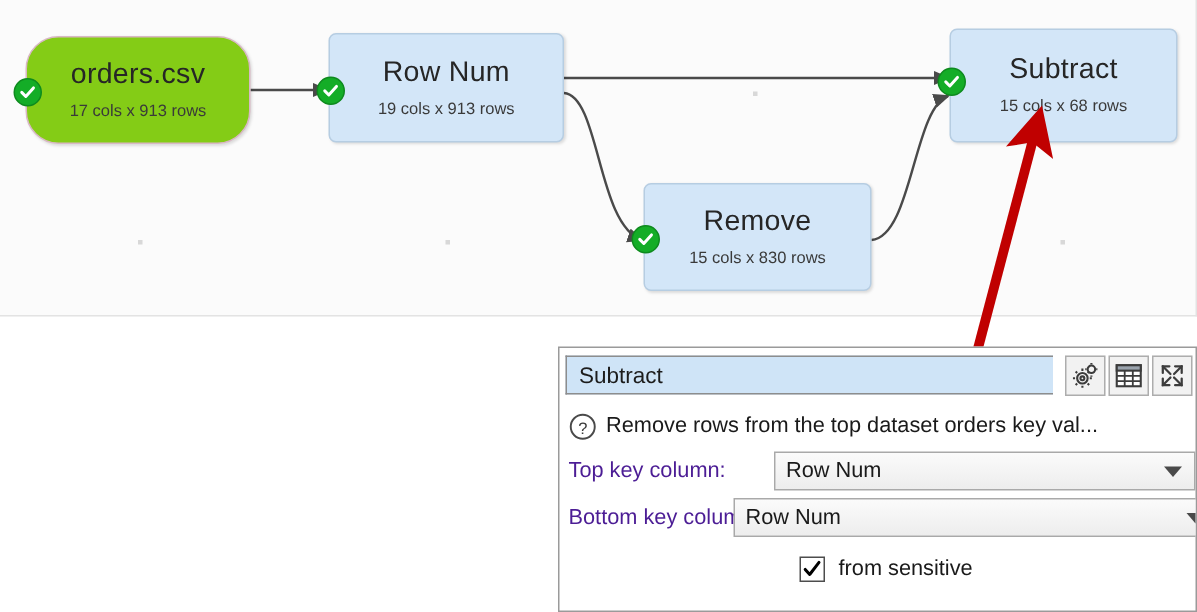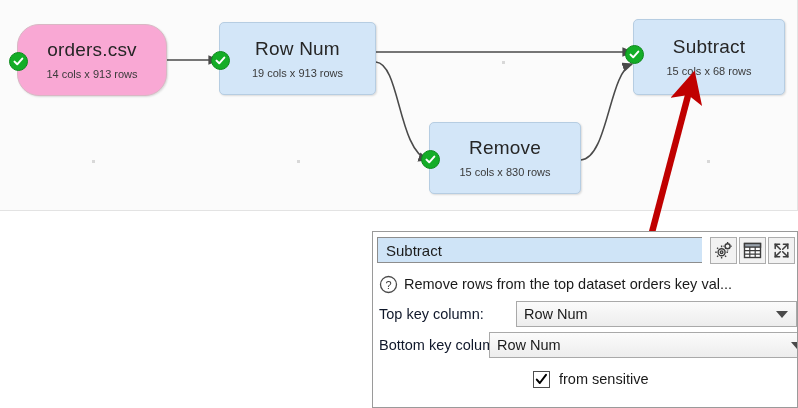--- a/index.html
+++ b/index.html
@@ -48,21 +48,21 @@
     position: absolute;
     box-sizing: border-box;
     border: 1px solid #b9c6d4;
     box-shadow: 1px 1px 2px rgba(0,0,0,0.13);
     display: flex;
     flex-direction: column;
     align-items: center;
     justify-content: center;
   }
   .node.pink {
-    background: #f9a8d4;
+    background: #84cc16;
     border-color: #d9b7c4;
     border-radius: 22px;
   }
   .node.blue {
     background: #d3e6f8;
     border-color: #b6cde2;
     border-radius: 5px;
   }
   .node-title {
     font-size: 19px;
@@ -176,21 +176,21 @@
 
   .field-row {
     display: flex;
     align-items: center;
     height: 28px;
     margin-top: 3px;
     padding-left: 2px;
   }
   .field-label {
     font-size: 14.5px;
-    color: #0f172a;
+    color: #4c1d95;
     white-space: nowrap;
   }
   .field-label.top { width: 152px; }
   .field-label.bottom { width: 110px; }
   .combo {
     height: 26px;
     box-sizing: border-box;
     background: linear-gradient(#fbfbfb, #ededed);
     border: 1px solid #a9a9a9;
     display: flex;
@@ -260,21 +260,21 @@
 
     <path d="M376,52 L632,52" stroke="#4a4a4a" stroke-width="1.6" fill="none" marker-end="url(#arrowhead)"></path>
 
     <path d="M376,62 C400,64 398,150 428,160" stroke="#4a4a4a" stroke-width="1.6" fill="none" marker-end="url(#arrowhead)"></path>
 
     <path d="M581,160 C608,158 609,72 632,64" stroke="#4a4a4a" stroke-width="1.6" fill="none" marker-end="url(#arrowhead)"></path>
   </svg>
 
   <div class="node pink" style="left:17px; top:24px; width:150px; height:72px;">
     <div class="node-title">orders.csv</div>
-    <div class="node-sub">14 cols x 913 rows</div>
+    <div class="node-sub">17 cols x 913 rows</div>
     <div class="status-badge">
       <svg width="11" height="11" viewBox="0 0 11 11">
           <path d="M1.5,5.6 L4.2,8.3 L9.3,2.6" stroke="#ffffff" stroke-width="2" fill="none" stroke-linecap="round" stroke-linejoin="round"></path>
         </svg>
     </div>
   </div>
 
   <div class="node blue" style="left:219px; top:22px; width:157px; height:73px;">
     <div class="node-title">Row Num</div>
     <div class="node-sub">19 cols x 913 rows</div>

